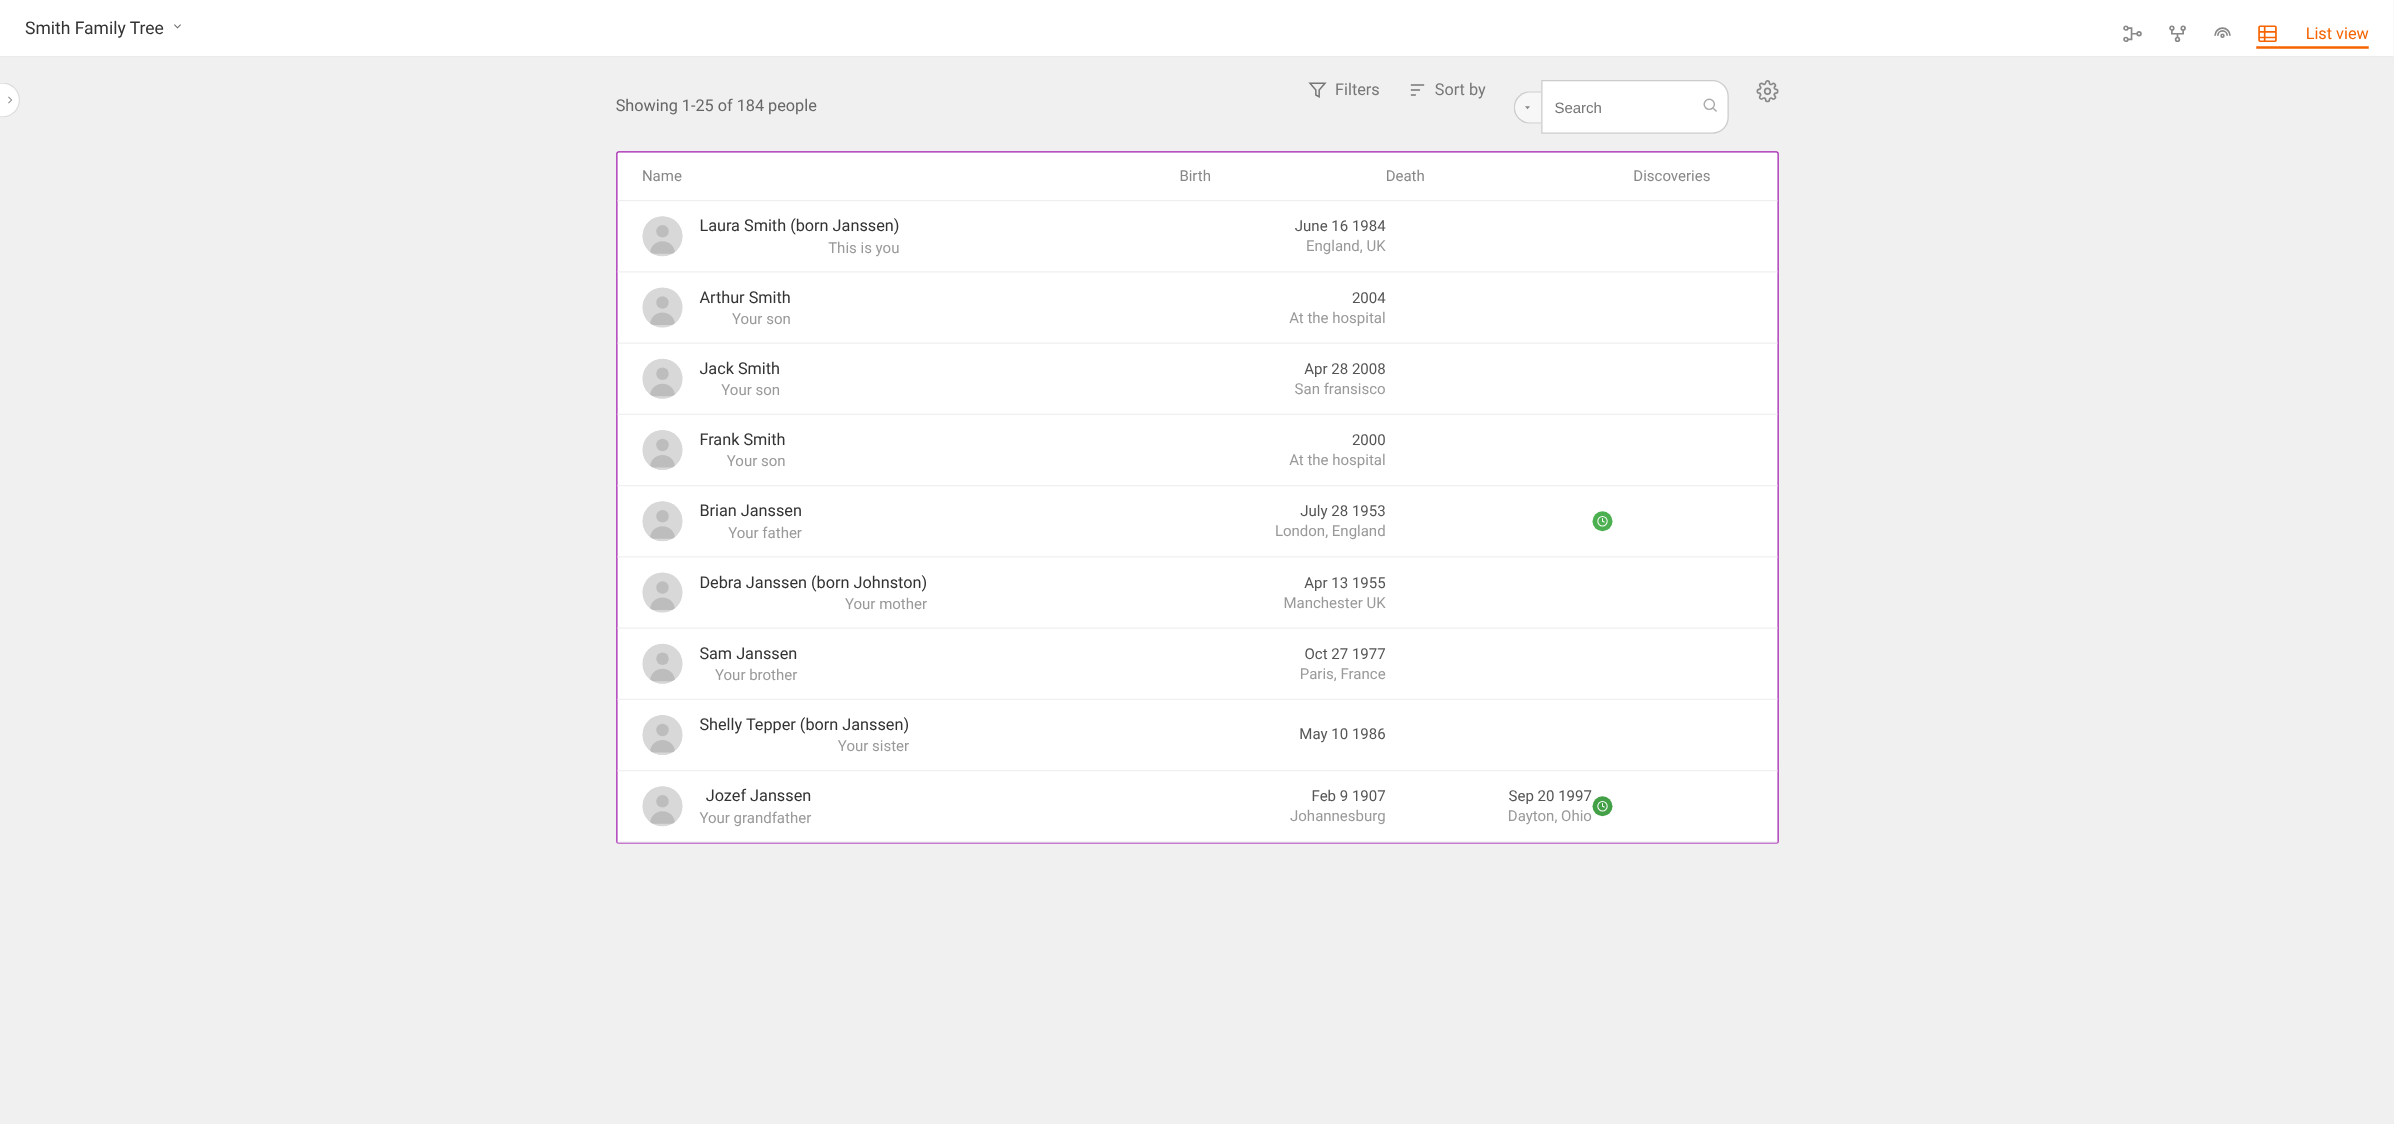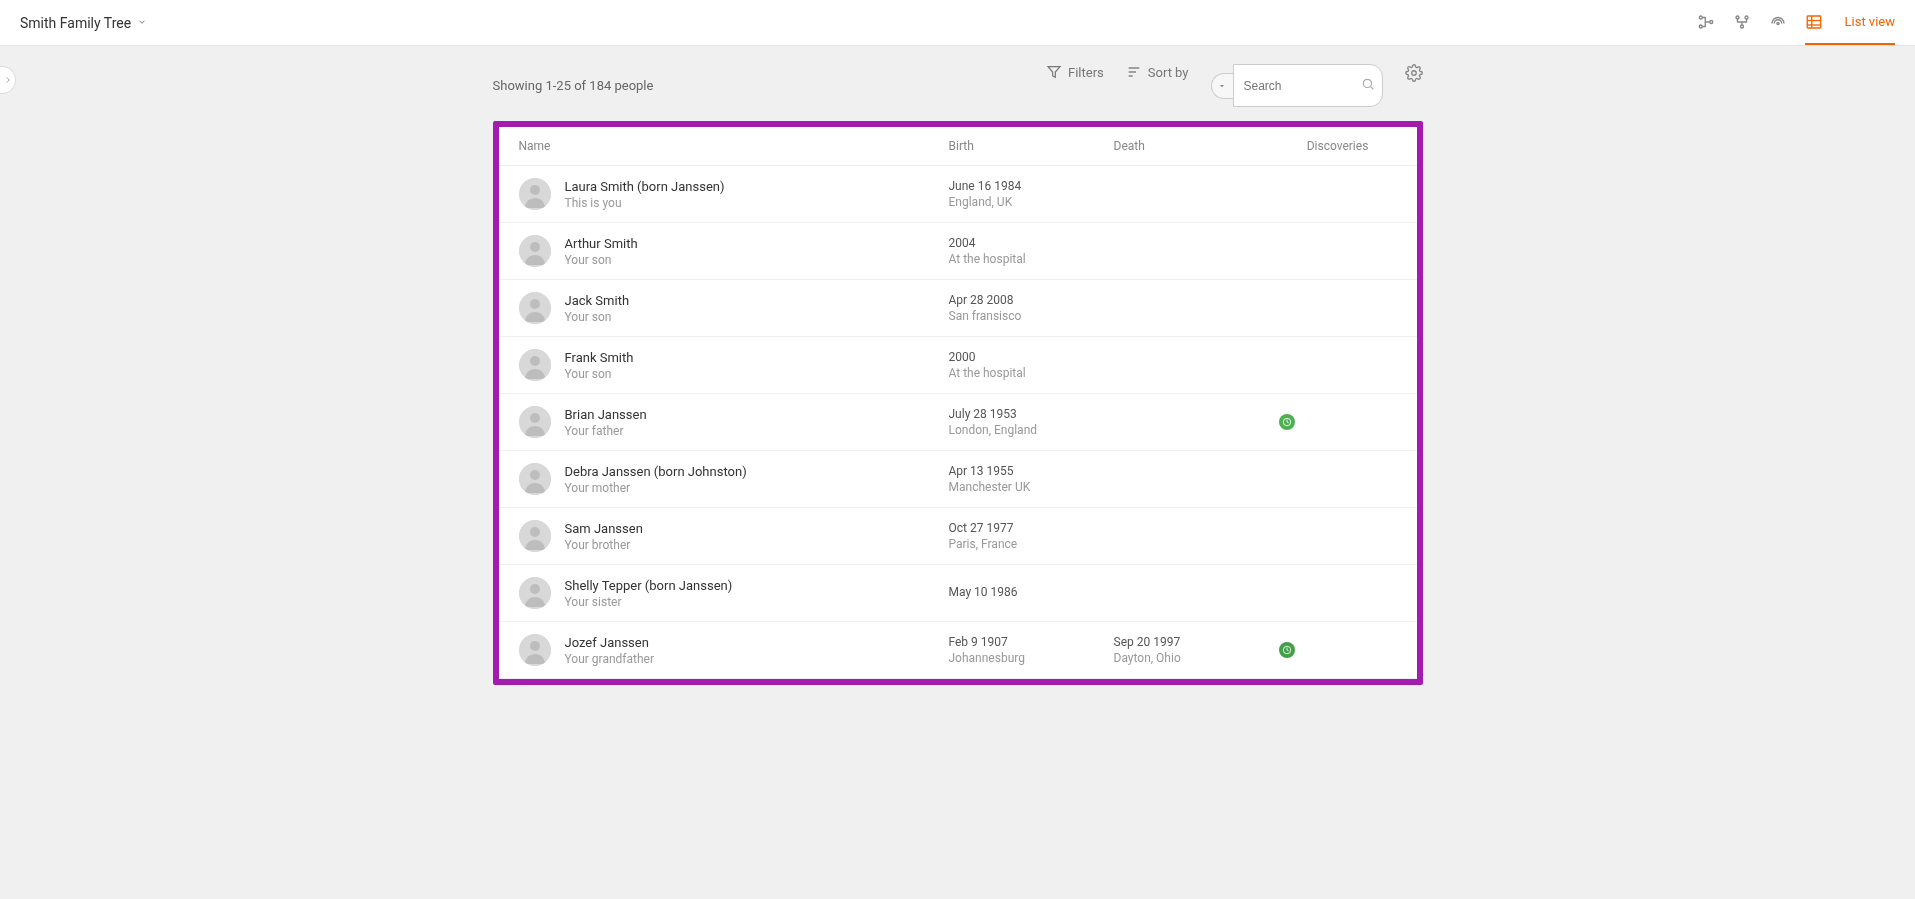--- a/index.html
+++ b/index.html
@@ -2,44 +2,44 @@
 <html><head>
 <meta charset="utf-8">
 <style>
   * { box-sizing: border-box; margin: 0; padding: 0; }
   body { font-family: -apple-system, BlinkMacSystemFont, "Segoe UI", Roboto, Arial, sans-serif; background: #f0f0f0; color: #333; font-size: 13px; }
   .topbar { background: #fff; border-bottom: 1px solid #e5e5e5; display: flex; align-items: center; justify-content: space-between; padding: 0 20px; height: 46px; }
   .tree-title-wrap { display: flex; align-items: center; cursor: pointer; }
   .tree-title { font-size: 14px; color: #333; }
   .chevron-down { margin-left: 6px; color: #666; }
   .view-switch { display: flex; align-items: center; gap: 18px; }
-  .view-btn { display: flex; align-items: center; gap: 22px; color: #888; cursor: pointer; padding-bottom: 12px; padding-top: 12px; border-bottom: 2px solid transparent; }
+  .view-btn { display: flex; align-items: center; gap: 22px; color: #888; cursor: pointer; padding-bottom: 1px; padding-top: 12px; border-bottom: 2px solid transparent; }
   .view-btn.active { color: #f56400; border-bottom-color: #f56400; }
   .view-btn svg { width: 18px; height: 18px; }
   .content-wrap { position: relative; padding: 0; }
   .expand-tab { position: absolute; left: 0; top: 20px; background: #fff; border: 1px solid #ddd; border-left: none; border-radius: 0 14px 14px 0; width: 16px; height: 28px; display: flex; align-items: center; justify-content: center; cursor: pointer; color: #888; }
   .main { max-width: 930px; margin: 0 auto; padding-top: 18px; }
   .controls { display: flex; align-items: center; justify-content: space-between; padding: 0 0 14px 0; }
   .showing { color: #666; font-size: 13px; }
   .right-controls { display: flex; align-items: flex-start; gap: 22px; }
   .ctl { display: flex; align-items: center; gap: 6px; color: #777; cursor: pointer; font-size: 13px; }
   .ctl svg { width: 16px; height: 16px; }
   .search-wrap { position: relative; display: flex; align-items: center; }
   .search-type { width: 22px; height: 26px; border: 1px solid #ccc; border-right: none; border-radius: 13px 0 0 13px; background: #f7f7f7; display: flex; align-items: center; justify-content: center; cursor: pointer; }
   .search-type svg { width: 8px; height: 8px; color: #888; }
   .search-input { height: 43px; border: 1px solid #ccc; border-radius: 0 13px 13px 0; padding: 0 30px 0 10px; width: 150px; font-size: 12px; outline: none; color: #333; }
   .search-icon { position: absolute; right: 8px; color: #aaa; pointer-events: none; }
   .settings-btn { color: #888; cursor: pointer; }
-  .table { background: #fff; border: 6px solid #a21caf; border-radius: 2px; }
+  .table { background: #fff; border: 1px solid #a21caf; border-radius: 2px; }
   .thead { display: flex; padding: 12px 20px; border-bottom: 1px solid #eee; color: #888; font-size: 12px; }
   .col-name { flex: 0 0 430px; }
   .col-birth { flex: 0 0 165px; }
   .col-death { flex: 0 0 165px; }
   .col-disc { flex: 1; text-align: center; }
-  .row { display: flex; align-items: center; padding: 12px 20px; border-bottom: 1px solid #f0f0f0; cursor: pointer; }
+  .row { display: flex; align-items: center; padding: 12px 20px; border-bottom: 1px solid #f0f0f0; cursor: pointer; text-align: right; }
   .name-cell { flex: 0 0 430px; display: flex; align-items: center; gap: 14px; }
   .avatar { width: 32px; height: 32px; border-radius: 50%; background: #d8d8d8; flex-shrink: 0; overflow: hidden; display: flex; align-items: center; justify-content: center; }
   .avatar svg { width: 100%; height: 100%; }
   .name-block .pname { color: #333; font-size: 13px; }
   .name-block .prel { color: #999; font-size: 12px; margin-top: 2px; }
   .birth-cell { flex: 0 0 165px; }
   .death-cell { flex: 0 0 165px; }
   .disc-cell { flex: 1; display: flex; align-items: center; }
   .date-line { color: #555; font-size: 12px; }
   .place-line { color: #999; font-size: 12px; margin-top: 2px; }

